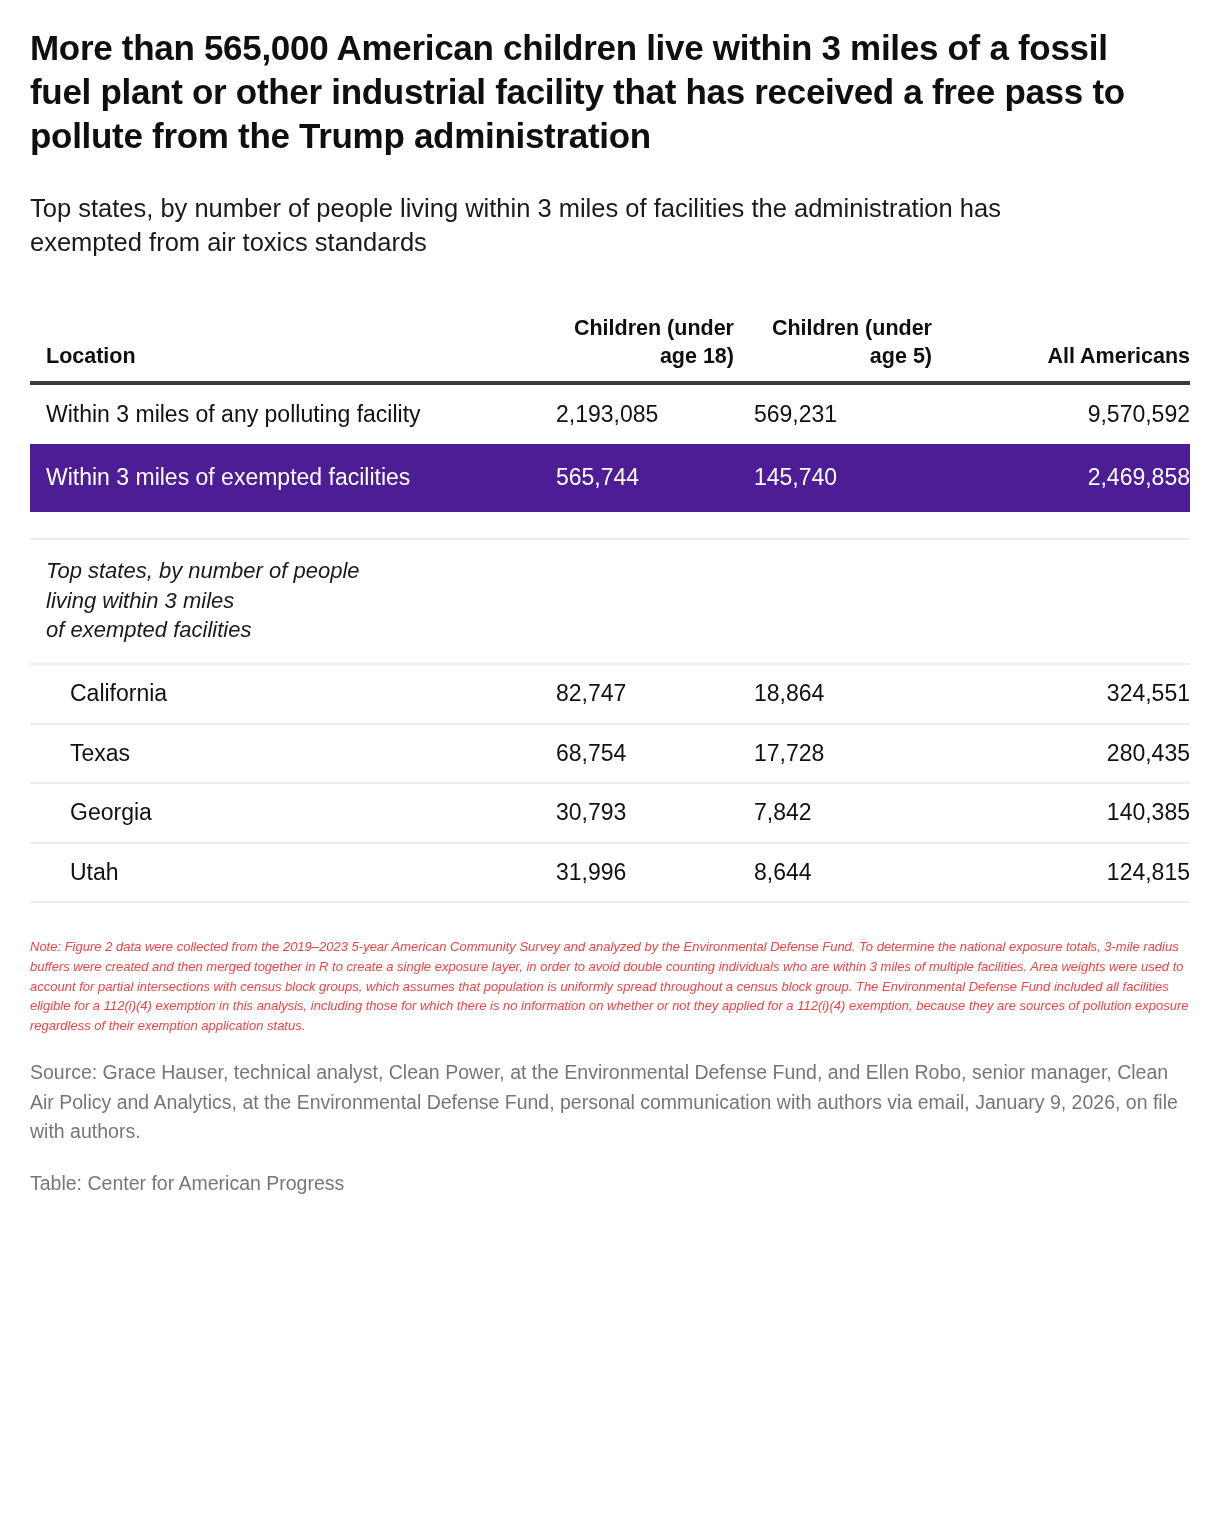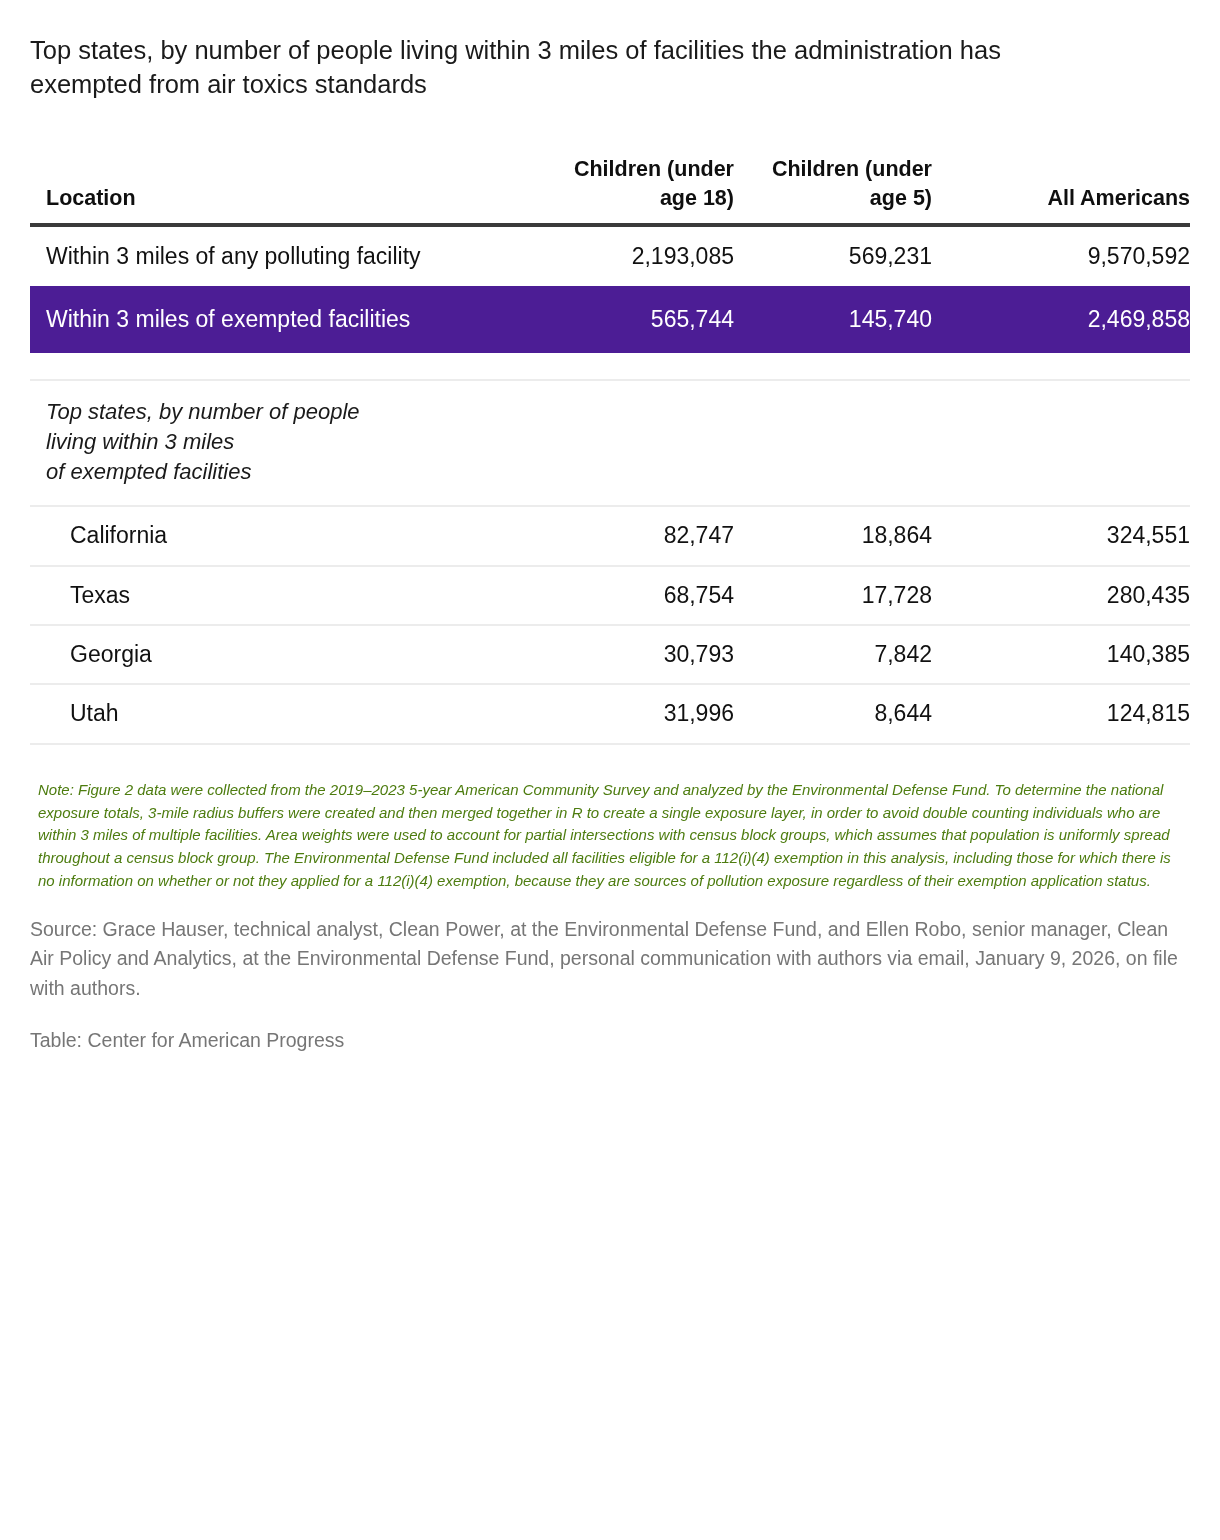--- a/index.html
+++ b/index.html
@@ -84,21 +84,20 @@
     font-size: 23px;
     color: #111111;
     line-height: 1.28;
     vertical-align: middle;
   }
   td.loc {
     text-align: left;
     padding: 13px 12px 13px 16px;
   }
   td.num {
-    text-align: right;
     padding: 13px 14px 13px 6px;
   }
   td.num-last {
     text-align: right;
     padding: 13px 0 13px 6px;
   }
 
   
   tr.summary td { padding-top: 15px; padding-bottom: 15px; }
 
@@ -134,43 +133,44 @@
   }
   tr.state td.loc { padding-left: 40px; }
 
   
   .footnotes {
     margin-top: 34px;
     width: 1160px;
   }
   .note {
     font-style: italic;
-    font-size: 15px;
+    font-size: 13px;
     line-height: 1.52;
-    color: #4d7c0f;
-    margin: 0 0 22px 8px;
+    color: #ef4444;
+    margin: 0 0 22px 0;
   }
   .source {
     font-size: 19.5px;
     line-height: 1.52;
     color: #767676;
     margin: 0 0 22px 0;
   }
   .credit {
     font-size: 19.5px;
     line-height: 1.5;
     color: #767676;
     margin: 0;
   }
 </style>
 </head>
 <body>
 
 <div class="page">
 
+  <h1 class="title">More than 565,000 American children live within 3 miles of a fossil fuel plant or other industrial facility that has received a free pass to pollute from the Trump administration</h1>
   <p class="subtitle">Top states, by number of people living within 3 miles of facilities the administration has exempted from air toxics standards</p>
 
   <div class="table-wrap">
     <table class="data">
       <colgroup>
         <col class="c-loc">
           <col class="c-ch18">
           <col class="c-ch5">
           <col class="c-all">
       </colgroup>

